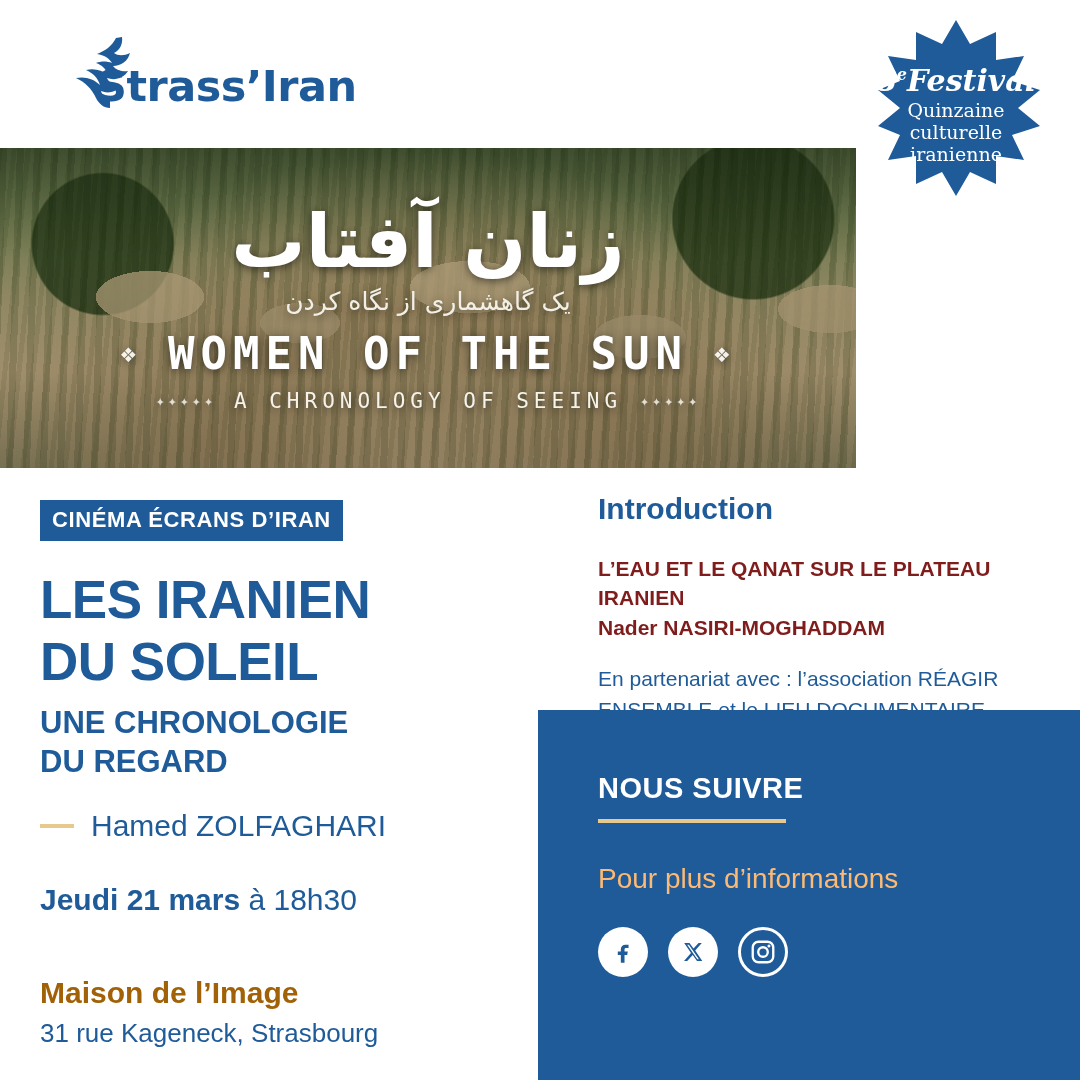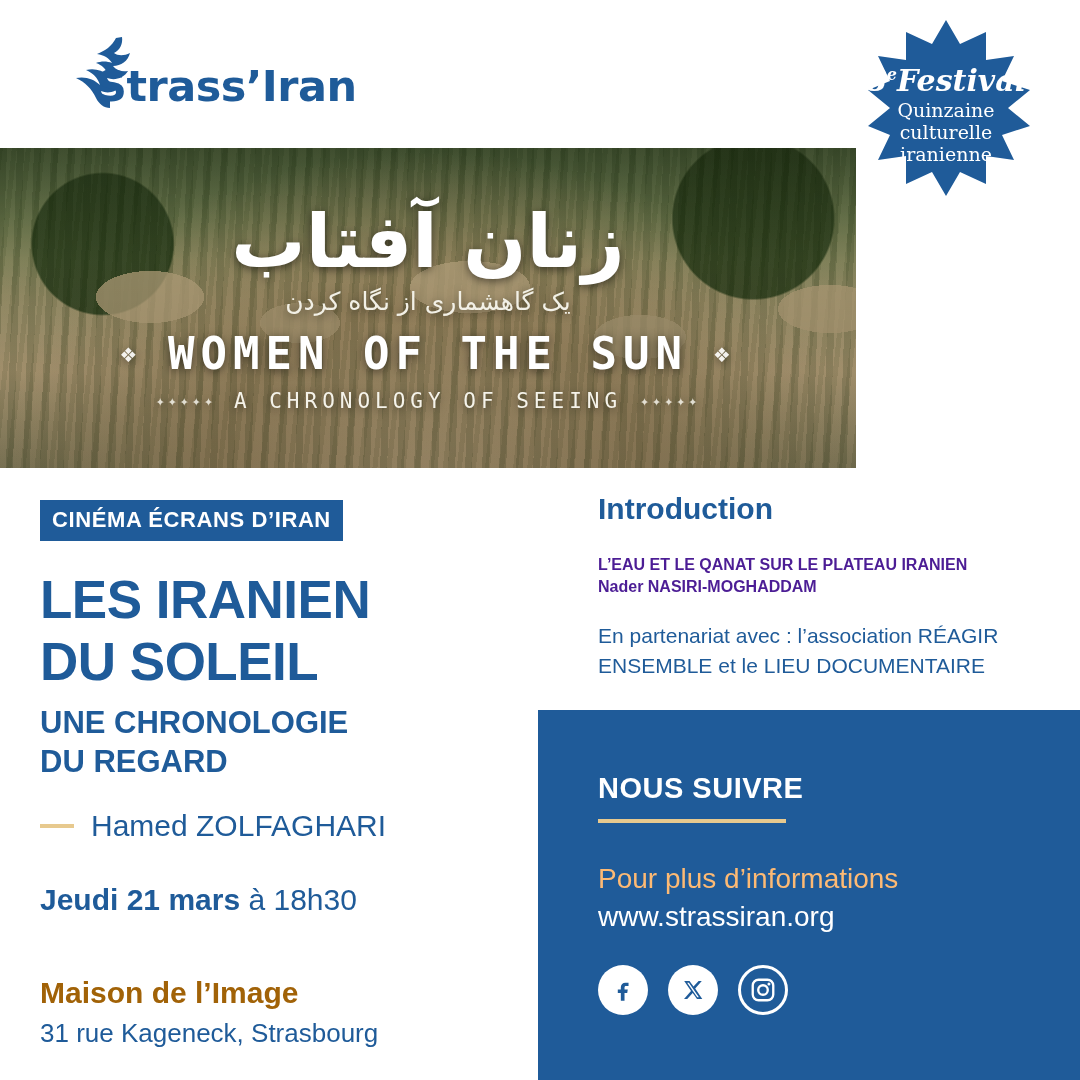--- a/index.html
+++ b/index.html
@@ -32,21 +32,21 @@
     font-size: 43px;
     color: #1f5b99;
     letter-spacing: -0.5px;
     line-height: 1;
     position: relative;
     left: -46px;
     bottom: 2px;
   }
 
   .festival-badge {
-    position: absolute; right: 36px; top: 18px;
+    position: absolute; right: 26px; top: 18px;
     width: 196px; height: 196px;
   }
   .festival-badge svg { display: block; width: 196px; height: 196px; }
   .badge-text {
     position: absolute; inset: 0;
     display: flex; flex-direction: column;
     align-items: center; justify-content: center;
     color: #ffffff; text-align: center;
     pointer-events: none;
   }
@@ -205,23 +205,23 @@
     position: absolute; left: 598px; top: 492px;
     width: 470px;
   }
   .intro-head {
     color: #1f5b99;
     font-weight: bold;
     font-size: 30px;
   }
   .intro-title {
     margin-top: 28px;
-    color: #4c1d95;
-    font-weight: bold;
-    font-size: 16px;
+    color: #7f1d1d;
+    font-weight: bold;
+    font-size: 21px;
     line-height: 1.4;
   }
   .intro-partner {
     margin-top: 22px;
     color: #1f5b99;
     font-size: 21px;
     line-height: 1.45;
   }
 
   
@@ -354,21 +354,20 @@
     <div class="intro-partner">
       <div>En partenariat avec : l’association RÉAGIR</div>
       <div>ENSEMBLE et le LIEU DOCUMENTAIRE</div>
     </div>
   </div>
 
   <div class="blue-panel">
     <div class="follow-head">NOUS SUIVRE</div>
     <div class="follow-rule"></div>
     <div class="follow-line1">Pour plus d’informations</div>
-    <div class="follow-line2">www.strassiran.org</div>
 
     <div class="socials">
       <a class="social">
         <svg width="26" height="26" viewBox="0 0 24 24" aria-hidden="true">
           <path fill="#1f5b99" d="M14.8 8.4h2.3V5.2h-2.8c-2.6 0-4.3 1.6-4.3 4.3v2H7.2v3.2H10V22h3.4v-7.3h2.5l.5-3.2h-3v-1.6c0-.9.4-1.5 1.4-1.5z"></path>
         </svg>
       </a>
       <a class="social">
         <svg width="24" height="24" viewBox="0 0 24 24" aria-hidden="true">
           <path fill="#1f5b99" d="M3.2 3h5.3l4 5.5L17.6 3h3.2l-6.6 7.6L21.3 21h-5.3l-4.3-5.9L6.2 21H3l7-8.1L3.2 3zm3 1.7 10.1 14.6h1.6L7.9 4.7H6.2z"></path>

